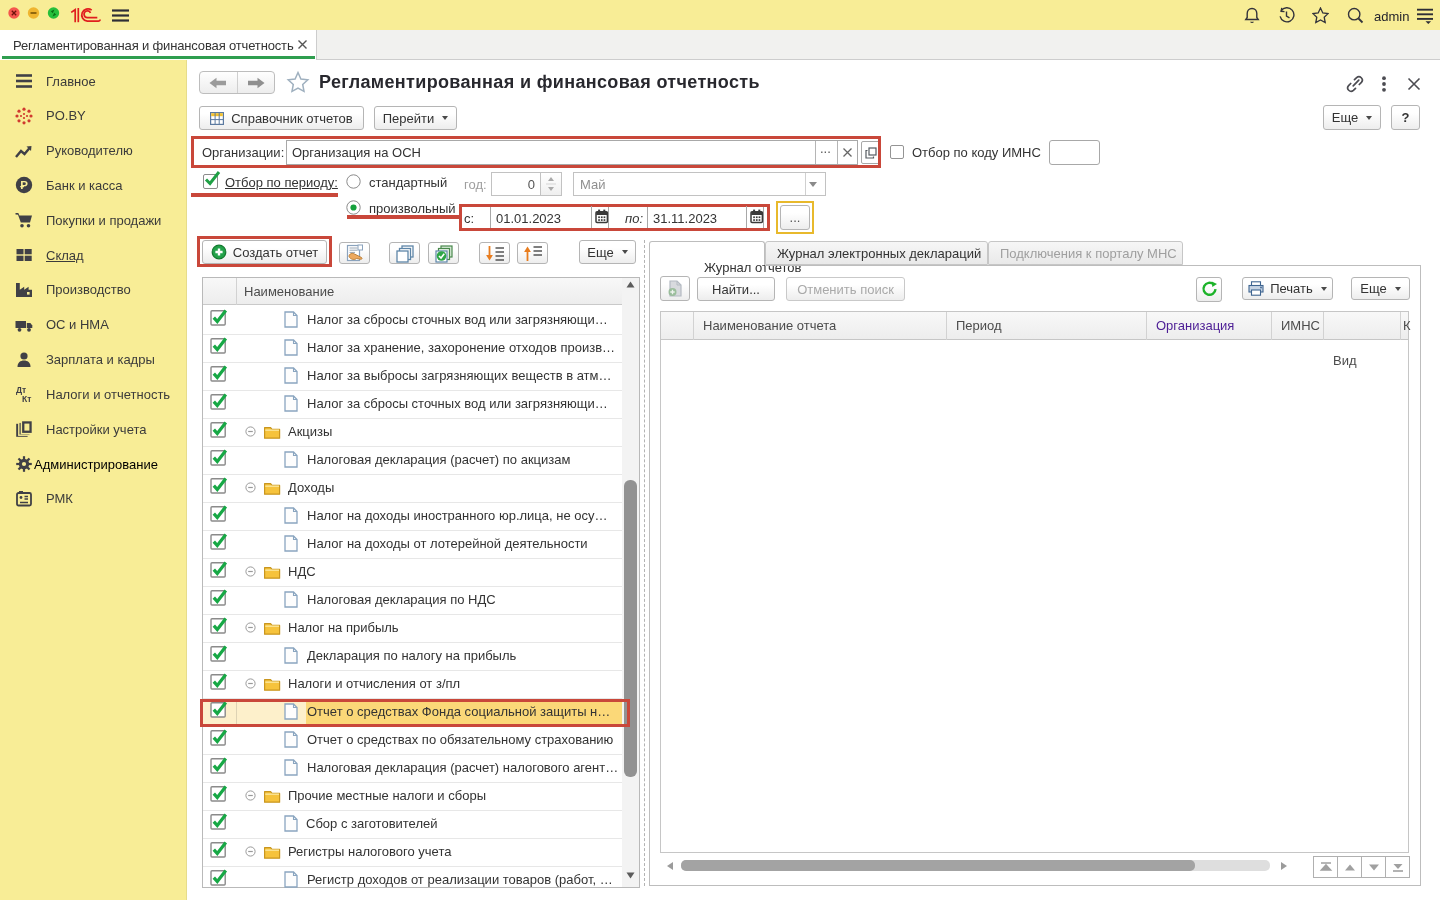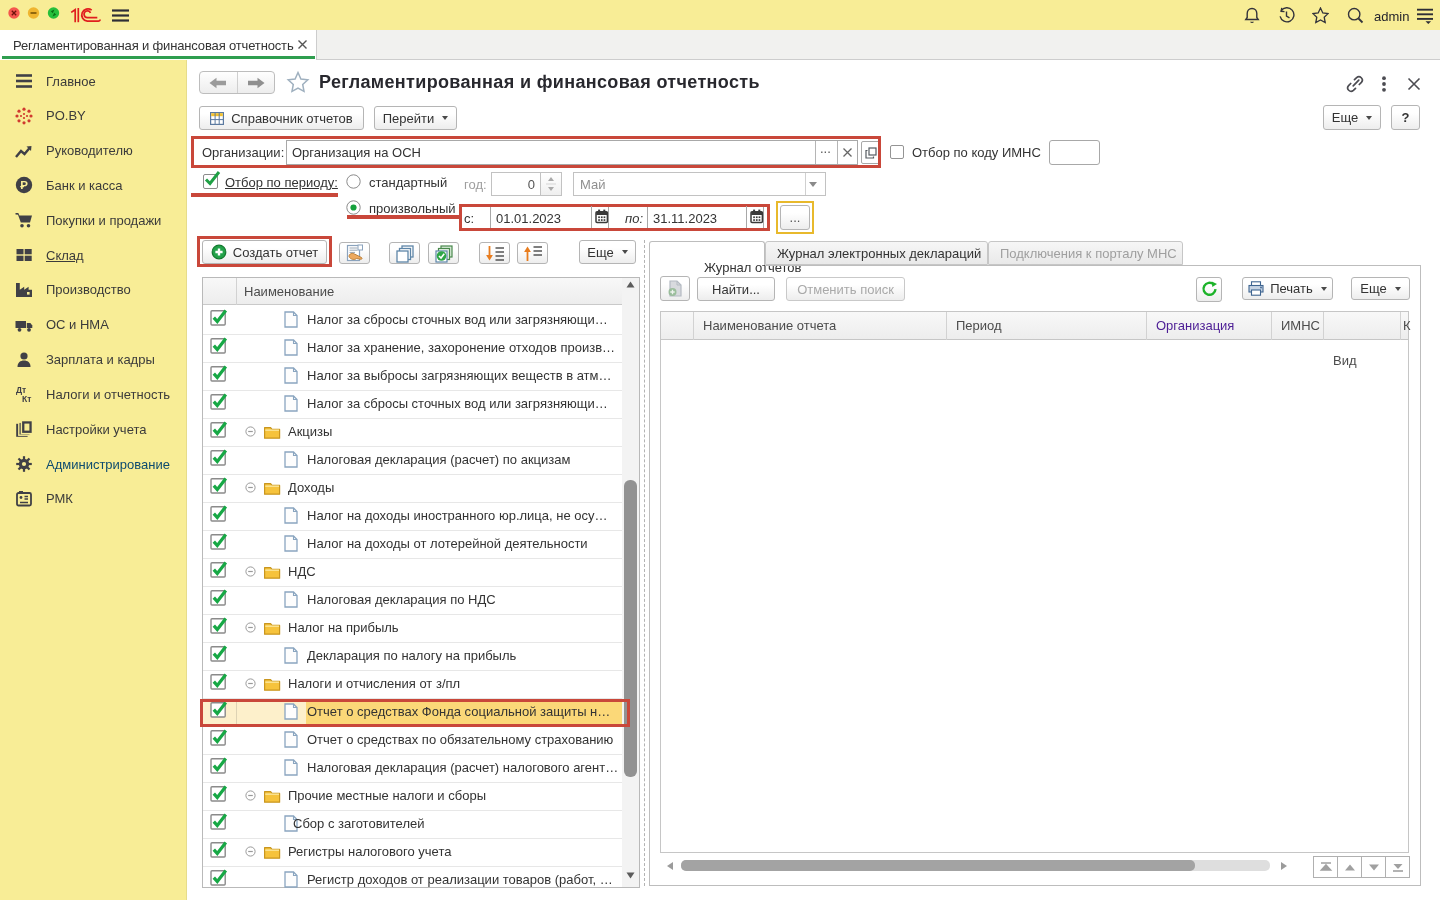--- a/index.html
+++ b/index.html
@@ -174,21 +174,21 @@
           <rect x="8.9" y="2.2" width="2.2" height="3.4" transform="rotate(45 10 10)"></rect>
           <rect x="8.9" y="2.2" width="2.2" height="3.4" transform="rotate(90 10 10)"></rect>
           <rect x="8.9" y="2.2" width="2.2" height="3.4" transform="rotate(135 10 10)"></rect>
           <rect x="8.9" y="2.2" width="2.2" height="3.4" transform="rotate(180 10 10)"></rect>
           <rect x="8.9" y="2.2" width="2.2" height="3.4" transform="rotate(225 10 10)"></rect>
           <rect x="8.9" y="2.2" width="2.2" height="3.4" transform="rotate(270 10 10)"></rect>
           <rect x="8.9" y="2.2" width="2.2" height="3.4" transform="rotate(315 10 10)"></rect>
         </g>
         <circle cx="10" cy="10" r="2.1" fill="#f8ed96"></circle>
       </svg></div>
-<div class="ab t13" style="left:46px;top:457px;color:#0c4a6e;">Администрирование</div>
+<div class="ab t13" style="left:34px;top:457px;color:#000000;">Администрирование</div>
 <div class="ab" style="left:14px;top:489px;width:20px;height:20px;"><svg width="20" height="20" viewBox="0 0 20 20">
         <rect x="3" y="4" width="14" height="12.5" rx="1.5" fill="none" stroke="#404046" stroke-width="1.8"></rect>
         <circle cx="7" cy="8.5" r="1.4" fill="#404046"></circle>
         <path d="M10.5 7.5 H14 M10.5 10 H14 M6 13.5 H14" stroke="#404046" stroke-width="1.4"></path>
         <rect x="5" y="2" width="4" height="3" fill="#404046"></rect>
       </svg></div>
 <div class="ab t13" style="left:46px;top:491px;color:#3b3b3b;">РМК</div>
 
 <div class="ab" style="left:199px;top:71px;width:76px;height:23px;border:1px solid #bdbdbd;border-radius:4px;background:linear-gradient(#fefefe,#ededed);"></div>
 <div class="ab" style="left:237px;top:72px;width:1px;height:21px;background:#cfcfcf;"></div>
@@ -590,21 +590,21 @@
     <div class="ab t13" style="left:288px;top:788px;">Прочие местные налоги и сборы</div>
 <div class="ab" style="left:203px;top:810px;width:419px;height:1px;background:#e7e7e7;"></div>
 <svg class="ab" style="left:210px;top:812px" width="20" height="19" viewBox="0 0 20 19">
  <rect x="1" y="2.8" width="14.2" height="14.2" fill="#fff" stroke="#8a8a8a" stroke-width="1.4" rx="1"></rect>
  <path d="M3.8 9.6 L7.3 13.6 L15.8 2.6" stroke="#17a845" stroke-width="3.2" fill="none"></path>
 </svg>
     <svg class="ab" style="left:284px;top:815px" width="14" height="17" viewBox="0 0 14 17">
  <path d="M1 1 L9.5 1 L13 4.5 L13 16 L1 16 Z" fill="#fdfdfd" stroke="#8aa5c0" stroke-width="1.3"></path>
  <path d="M9.5 1 L9.5 4.5 L13 4.5" fill="none" stroke="#8aa5c0" stroke-width="1.1"></path>
 </svg>
-    <div class="ab t13" style="left:293px;top:816px;">Сбор с заготовителей</div>
+    <div class="ab t13" style="left:306px;top:816px;">Сбор с заготовителей</div>
 <div class="ab" style="left:203px;top:838px;width:419px;height:1px;background:#e7e7e7;"></div>
 <svg class="ab" style="left:210px;top:840px" width="20" height="19" viewBox="0 0 20 19">
  <rect x="1" y="2.8" width="14.2" height="14.2" fill="#fff" stroke="#8a8a8a" stroke-width="1.4" rx="1"></rect>
  <path d="M3.8 9.6 L7.3 13.6 L15.8 2.6" stroke="#17a845" stroke-width="3.2" fill="none"></path>
 </svg>
     <svg class="ab" style="left:245px;top:844px" width="41" height="15" viewBox="0 0 41 15">
  <circle cx="5.5" cy="7.5" r="4.6" fill="#fff" stroke="#9a9a9a" stroke-width="1"></circle>
  <path d="M3.2 7.5 H7.8" stroke="#9a9a9a" stroke-width="1.2"></path>
  <path d="M19.6 3.6 L25.6 3.6 L27 5.4 L33.4 5.4 L34.6 5.4 L34.6 14.2 L19.6 14.2 Z" fill="#f6c33c" stroke="#c9961f" stroke-width="1.2" stroke-linejoin="round"></path>
  <path d="M20.3 6.2 L34 6.2" stroke="#fbe28e" stroke-width="1.6"></path>

